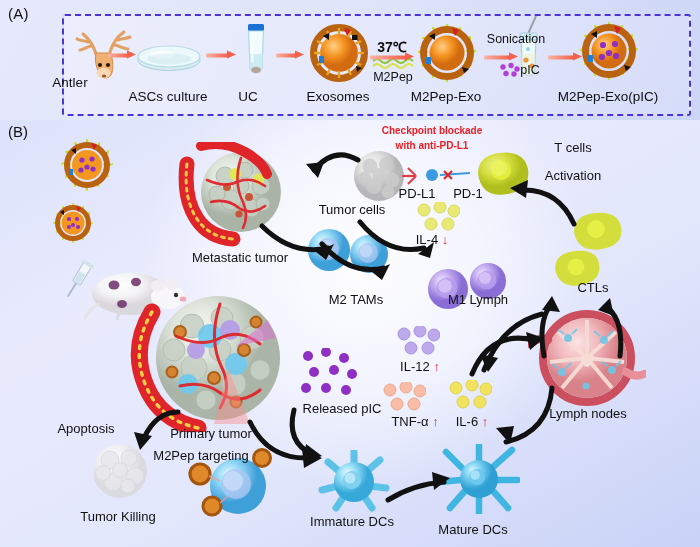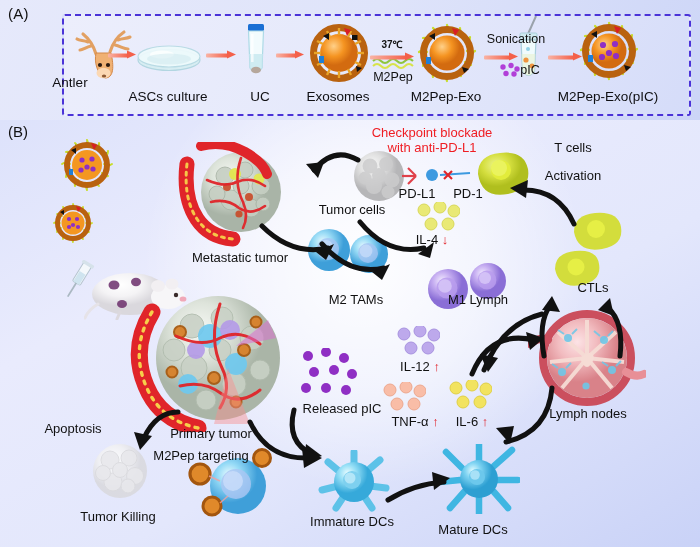--- a/index.html
+++ b/index.html
@@ -21,21 +21,21 @@
   #panelA-box{
     position:absolute;left:62px;top:14px;width:625px;height:98px;
     border:2.4px dashed #4b33d8;border-radius:3px;
     background:linear-gradient(120deg,#eceefc 0%,#e4e8fb 55%,#d5dcf9 100%);
   }
   .aLabel{
     position:absolute;font-size:13.5px;color:#0f0f12;white-space:nowrap;
     transform:translateX(-50%);font-weight:400;
   }
   .aSmall{
-    position:absolute;font-size:10px;color:#111;white-space:nowrap;
+    position:absolute;font-size:14px;color:#111;white-space:nowrap;
     transform:translateX(-50%);font-weight:700;
   }
 
   
   .redArrow{position:absolute;height:9px;transform:translateY(-50%);}
   .redArrow .shaft{
     position:absolute;left:0;top:2.5px;height:4px;width:calc(100% - 8px);
     background:linear-gradient(90deg,#f9b3a4,#f4604a);border-radius:1px;
   }
   .redArrow .head{
@@ -51,21 +51,21 @@
       radial-gradient(circle at 52% 34%, rgba(255,255,255,.97) 0%, rgba(255,255,255,.55) 26%, rgba(255,255,255,0) 48%),
       linear-gradient(150deg,#dde2fb 0%,#e9ebfd 30%,#e3e7fc 60%,#c9d2f7 100%);
   }
   #panelB-letter{
     position:absolute;left:8px;top:3px;font-size:15px;color:#111;
   }
   .bLabel{
     position:absolute;font-size:13px;color:#111;white-space:nowrap;
     transform:translateX(-50%);
   }
-  .bLabelRed{color:#ef1d23;font-weight:400;font-size:13px;}
+  .bLabelRed{color:#ef1d23;font-weight:700;font-size:10px;}
   .upArrow{color:#e01b22;font-weight:700;}
   .downArrow{color:#e01b22;font-weight:700;}
 
   
   .cArrow{position:absolute;pointer-events:none;}
   .cArrow svg{overflow:visible;display:block;}
 
   
   .obj{position:absolute;}
 
@@ -287,21 +287,21 @@
       <div class="shaft"></div>
         <div class="head"></div>
       </div>
     <div class="redArrow" style="left:548px;top:57px;width:34px;">
       <div class="shaft"></div>
         <div class="head"></div>
       </div>
 
     <div class="aLabel" style="left:70px;top:75px;">Antler</div>
     <div class="aLabel" style="left:168px;top:89px;">ASCs culture</div>
-    <div class="aLabel" style="left:260px;top:89px;">UC</div>
+    <div class="aLabel" style="left:248px;top:89px;">UC</div>
     <div class="aLabel" style="left:338px;top:89px;">Exosomes</div>
     <div class="aLabel" style="left:446px;top:89px;">M2Pep-Exo</div>
     <div class="aLabel" style="left:608px;top:89px;">M2Pep-Exo(pIC)</div>
 
     <div class="aSmall" style="left:392px;top:37px;">37℃</div>
     <div class="aSmall" style="left:393px;top:70px;font-weight:400;font-size:12.5px;">M2Pep</div>
     <div class="aSmall" style="left:516px;top:32px;font-weight:400;font-size:12.5px;">Sonication</div>
     <div class="aSmall" style="left:530px;top:63px;font-weight:400;font-size:12.5px;">pIC</div>
   </div>
 
@@ -908,21 +908,21 @@
     <div class="bLabel" style="left:573px;top:20px;">T cells</div>
     <div class="bLabel" style="left:352px;top:82px;">Tumor cells</div>
     <div class="bLabel" style="left:417px;top:66px;">PD-L1</div>
     <div class="bLabel" style="left:468px;top:66px;">PD-1</div>
     <div class="bLabel" style="left:573px;top:48px;">Activation</div>
     <div class="bLabel" style="left:593px;top:160px;text-align:center;">CTLs</div>
     <div class="bLabel" style="left:356px;top:172px;">M2 TAMs</div>
     <div class="bLabel" style="left:478px;top:172px;">M1 Lymph</div>
     <div class="bLabel" style="left:342px;top:281px;">Released pIC</div>
     <div class="bLabel" style="left:588px;top:286px;">Lymph nodes</div>
-    <div class="bLabel" style="left:73px;top:301px;text-align:center;">Apoptosis</div>
+    <div class="bLabel" style="left:86px;top:301px;text-align:center;">Apoptosis</div>
     <div class="bLabel" style="left:211px;top:306px;text-align:right;">Primary tumor</div>
     <div class="bLabel" style="left:201px;top:328px;">M2Pep targeting</div>
     <div class="bLabel" style="left:118px;top:389px;">Tumor Killing</div>
     <div class="bLabel" style="left:352px;top:394px;">Immature DCs</div>
     <div class="bLabel" style="left:473px;top:394px;margin-top:8px;">Mature DCs</div>
 
     <div class="bLabel" style="left:432px;top:112px;">
       <span>IL-4</span>
       <span class="downArrow">↓</span>
     </div>

